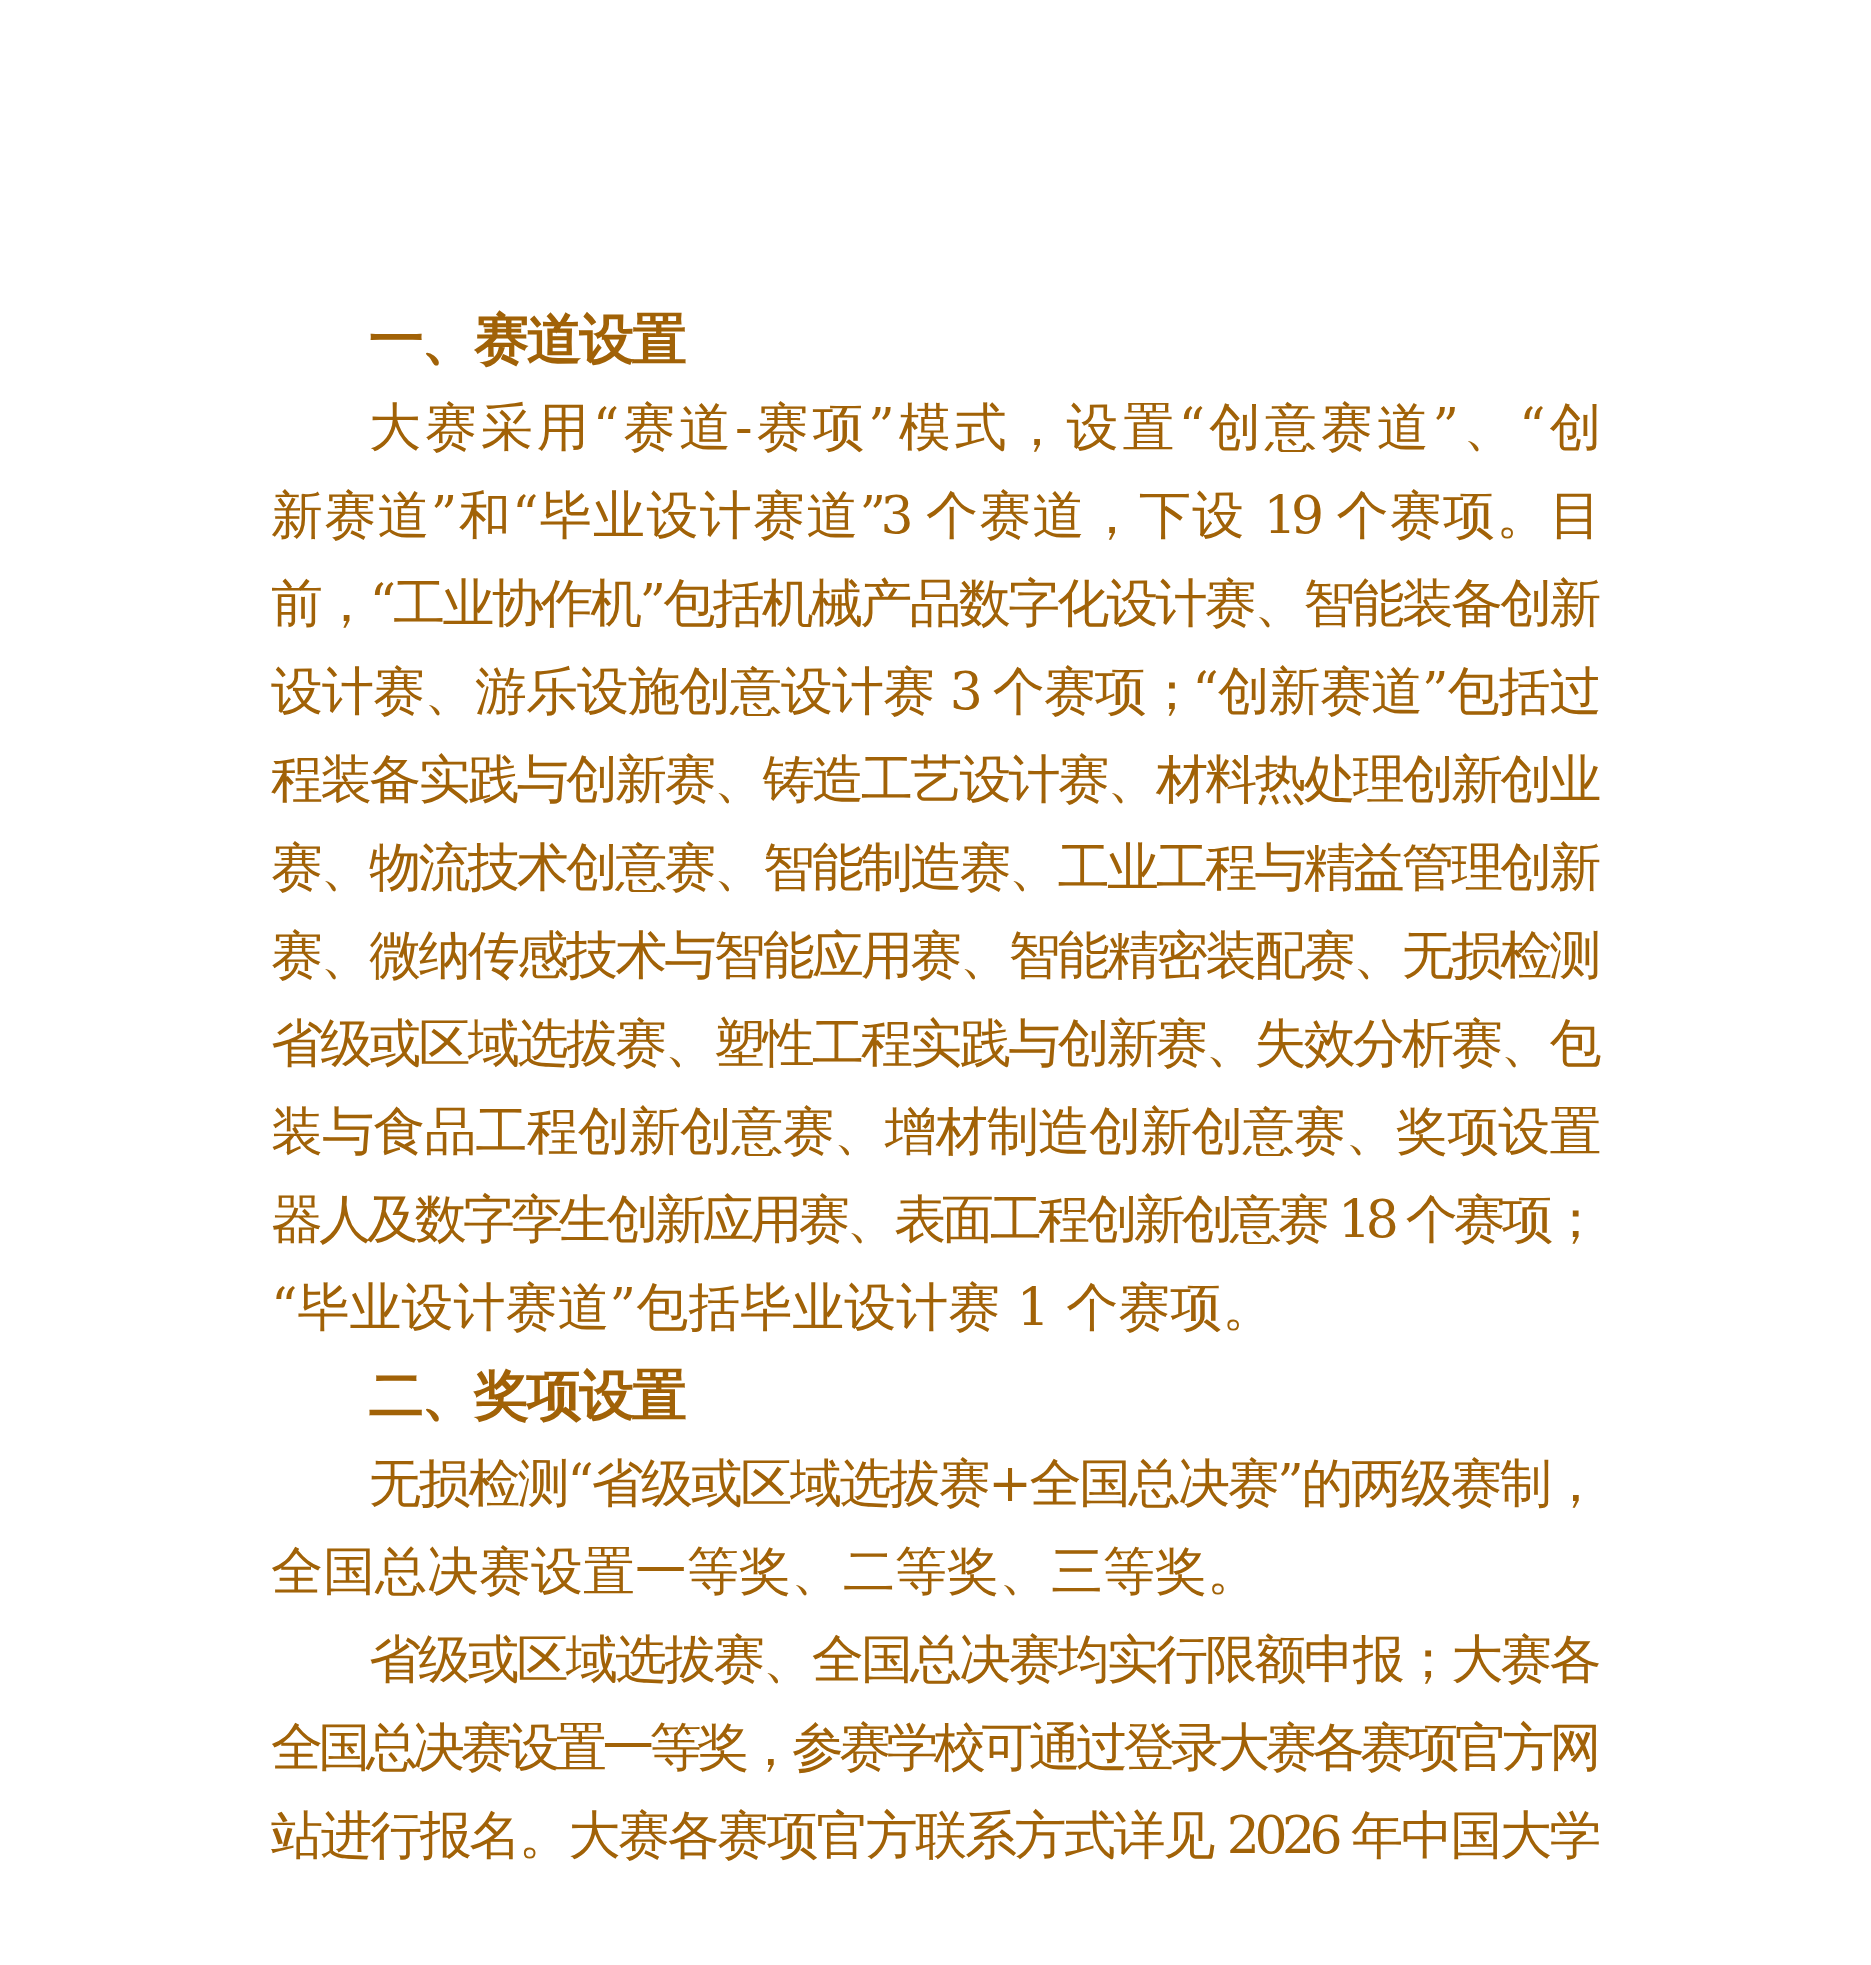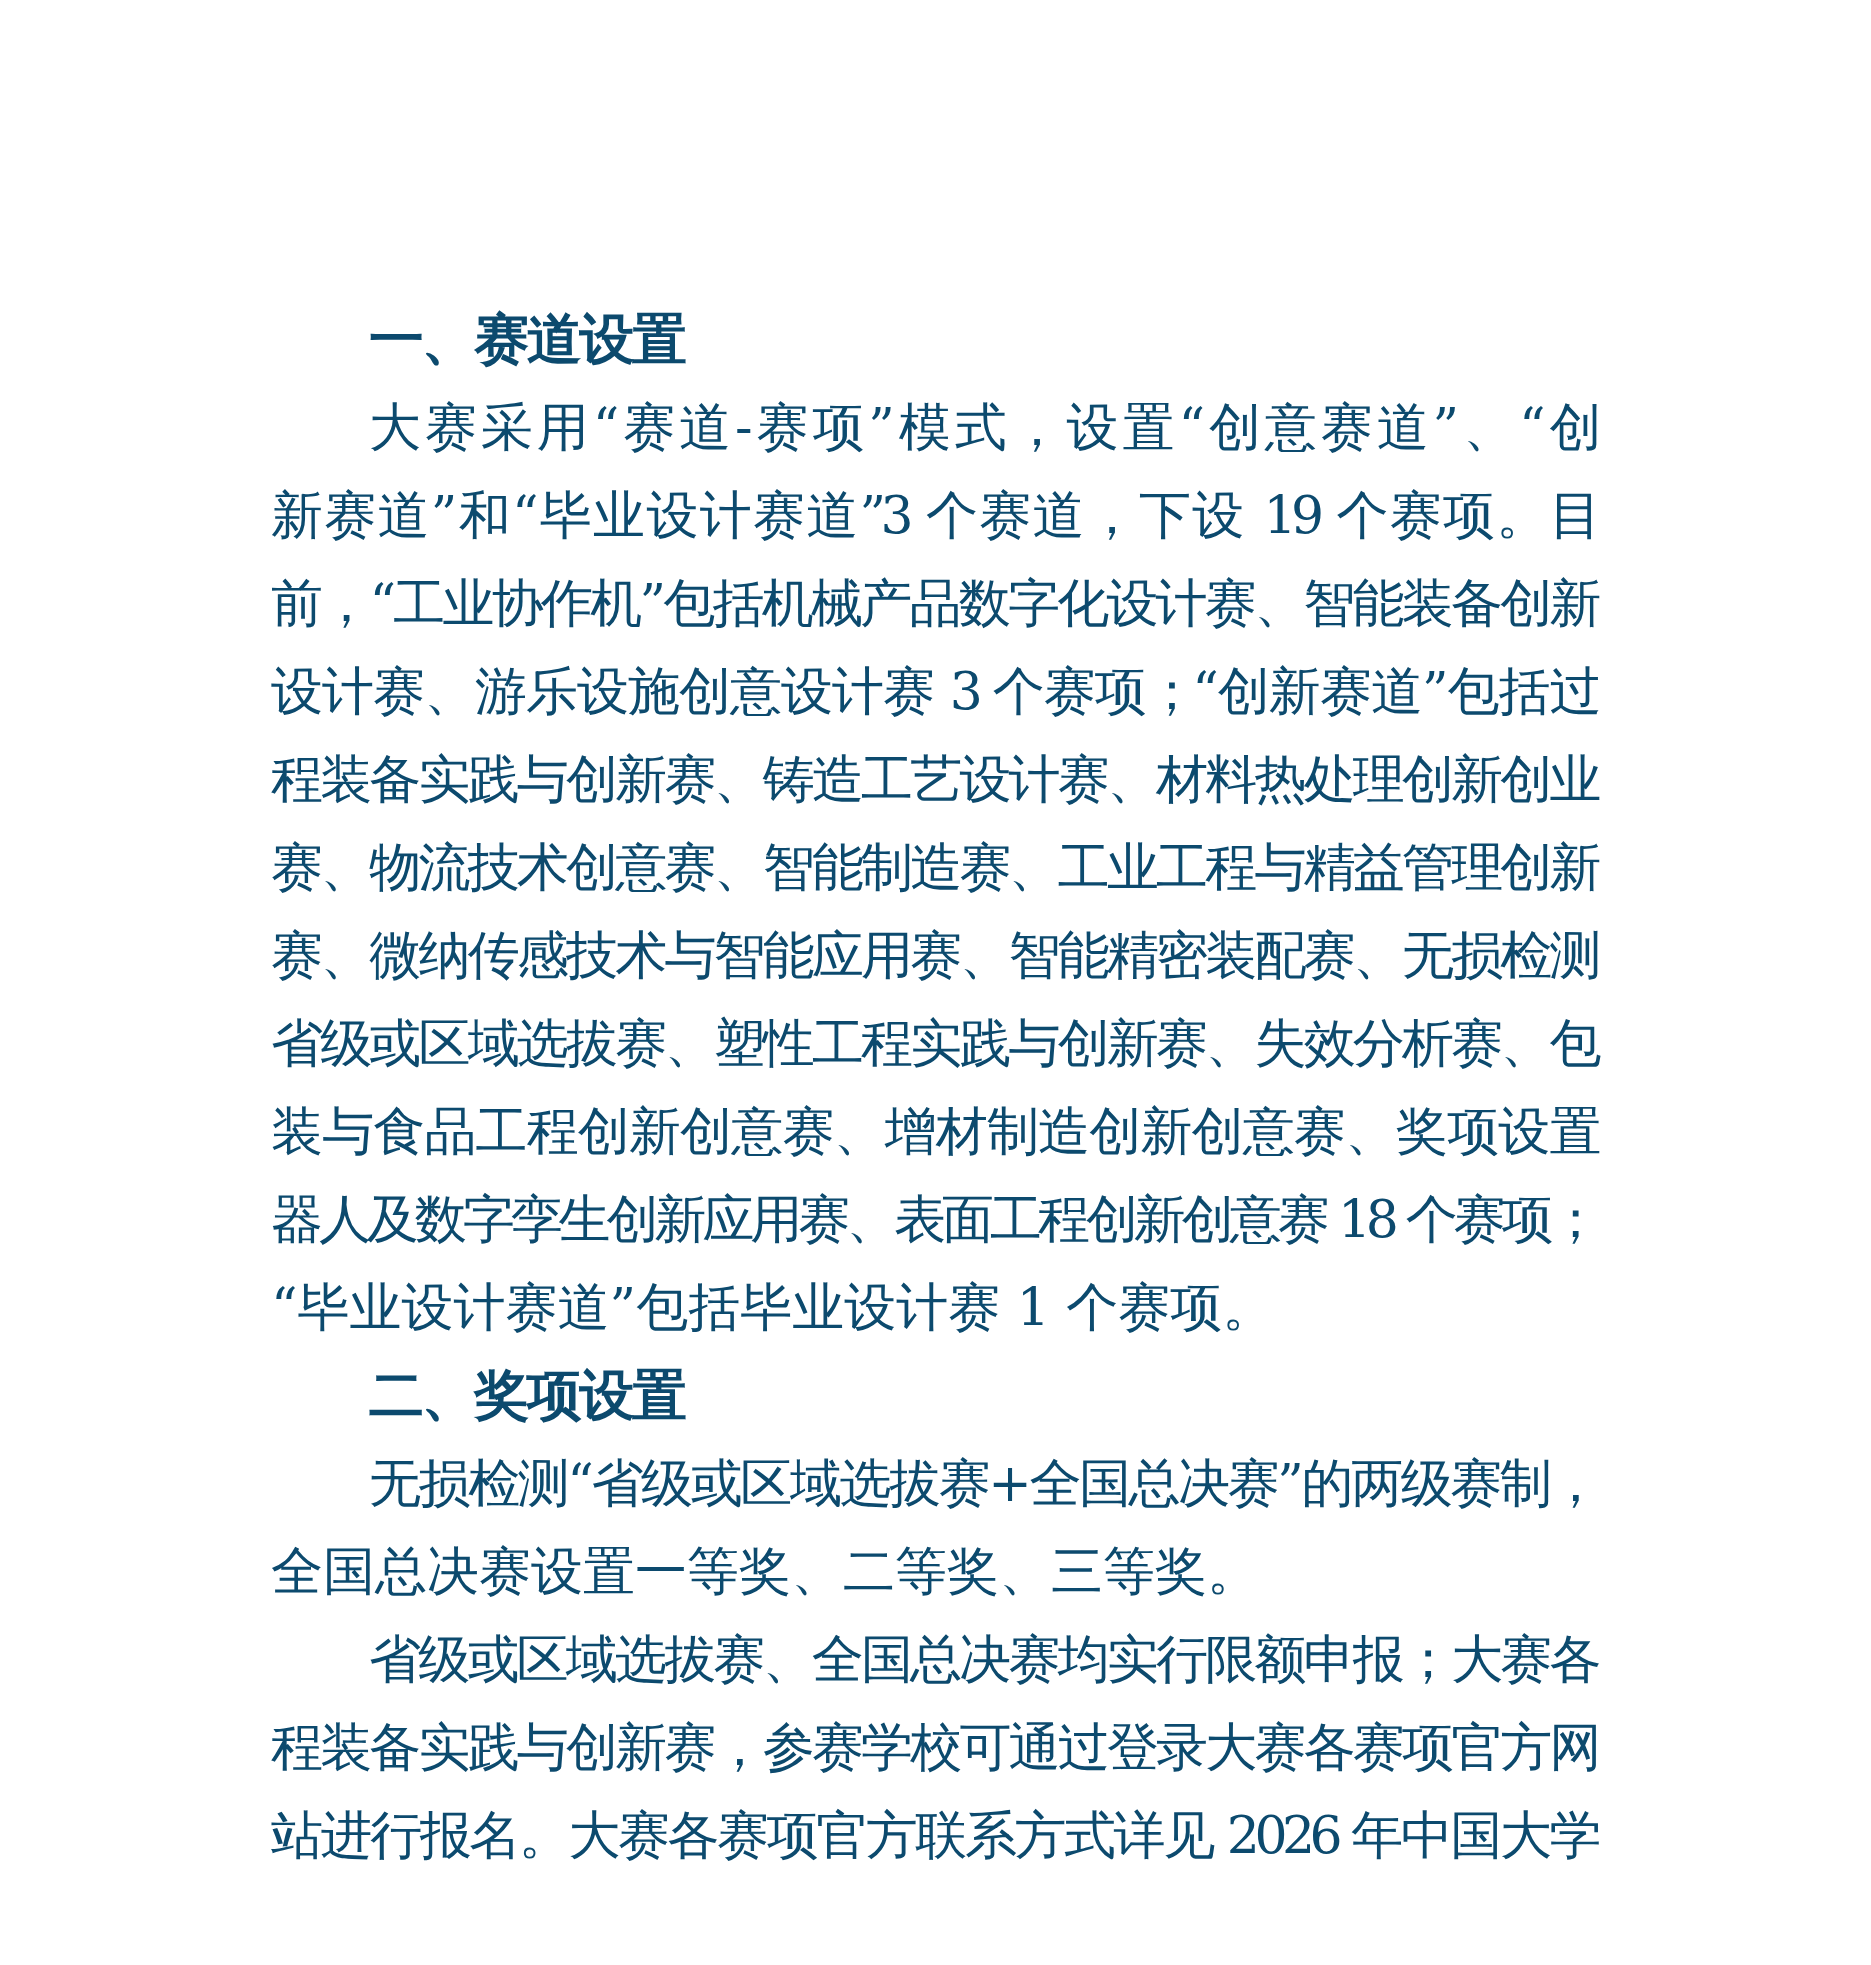--- a/index.html
+++ b/index.html
@@ -15,21 +15,21 @@
     position: absolute;
     left: 271px;
     top: 295px;
     width: 1325px;
   }
   .line {
     height: 88px;
     line-height: 88px;
     font-size: 52px;
     font-family: "DejaVu Serif", "Liberation Serif", serif;
-    color: #0c4a6e;
+    color: #a16207;
     white-space: normal;
     overflow: visible;
   }
   .line.h {
     font-family: "DejaVu Sans", "Liberation Sans", sans-serif;
     font-weight: 700;
     font-size: 55px;
     letter-spacing: -2.4px;
   }
   .line.ind { padding-left: 98px; }
@@ -54,19 +54,19 @@
     <div class="line j">赛、物流技术创意赛、智能制造赛、工业工程与精益管理创新</div>
     <div class="line j">赛、微纳传感技术与智能应用赛、智能精密装配赛、无损检测</div>
     <div class="line j">省级或区域选拔赛、塑性工程实践与创新赛、失效分析赛、包</div>
     <div class="line j">装与食品工程创新创意赛、增材制造创新创意赛、奖项设置</div>
     <div class="line j">器人及数字孪生创新应用赛、表面工程创新创意赛 18 个赛项；</div>
     <div class="line">“毕业设计赛道”包括毕业设计赛 1 个赛项。</div>
     <div class="line h ind">二、奖项设置</div>
     <div class="line ind j">无损检测“省级或区域选拔赛+全国总决赛”的两级赛制，</div>
     <div class="line">全国总决赛设置一等奖、二等奖、三等奖。</div>
     <div class="line ind j">省级或区域选拔赛、全国总决赛均实行限额申报；大赛各</div>
-    <div class="line j">程装备实践与创新赛，参赛学校可通过登录大赛各赛项官方网</div>
+    <div class="line j">全国总决赛设置一等奖，参赛学校可通过登录大赛各赛项官方网</div>
     <div class="line j">站进行报名。大赛各赛项官方联系方式详见 2026 年中国大学</div>
 
   </div>
 
 </div>
 
 
 </body></html>

